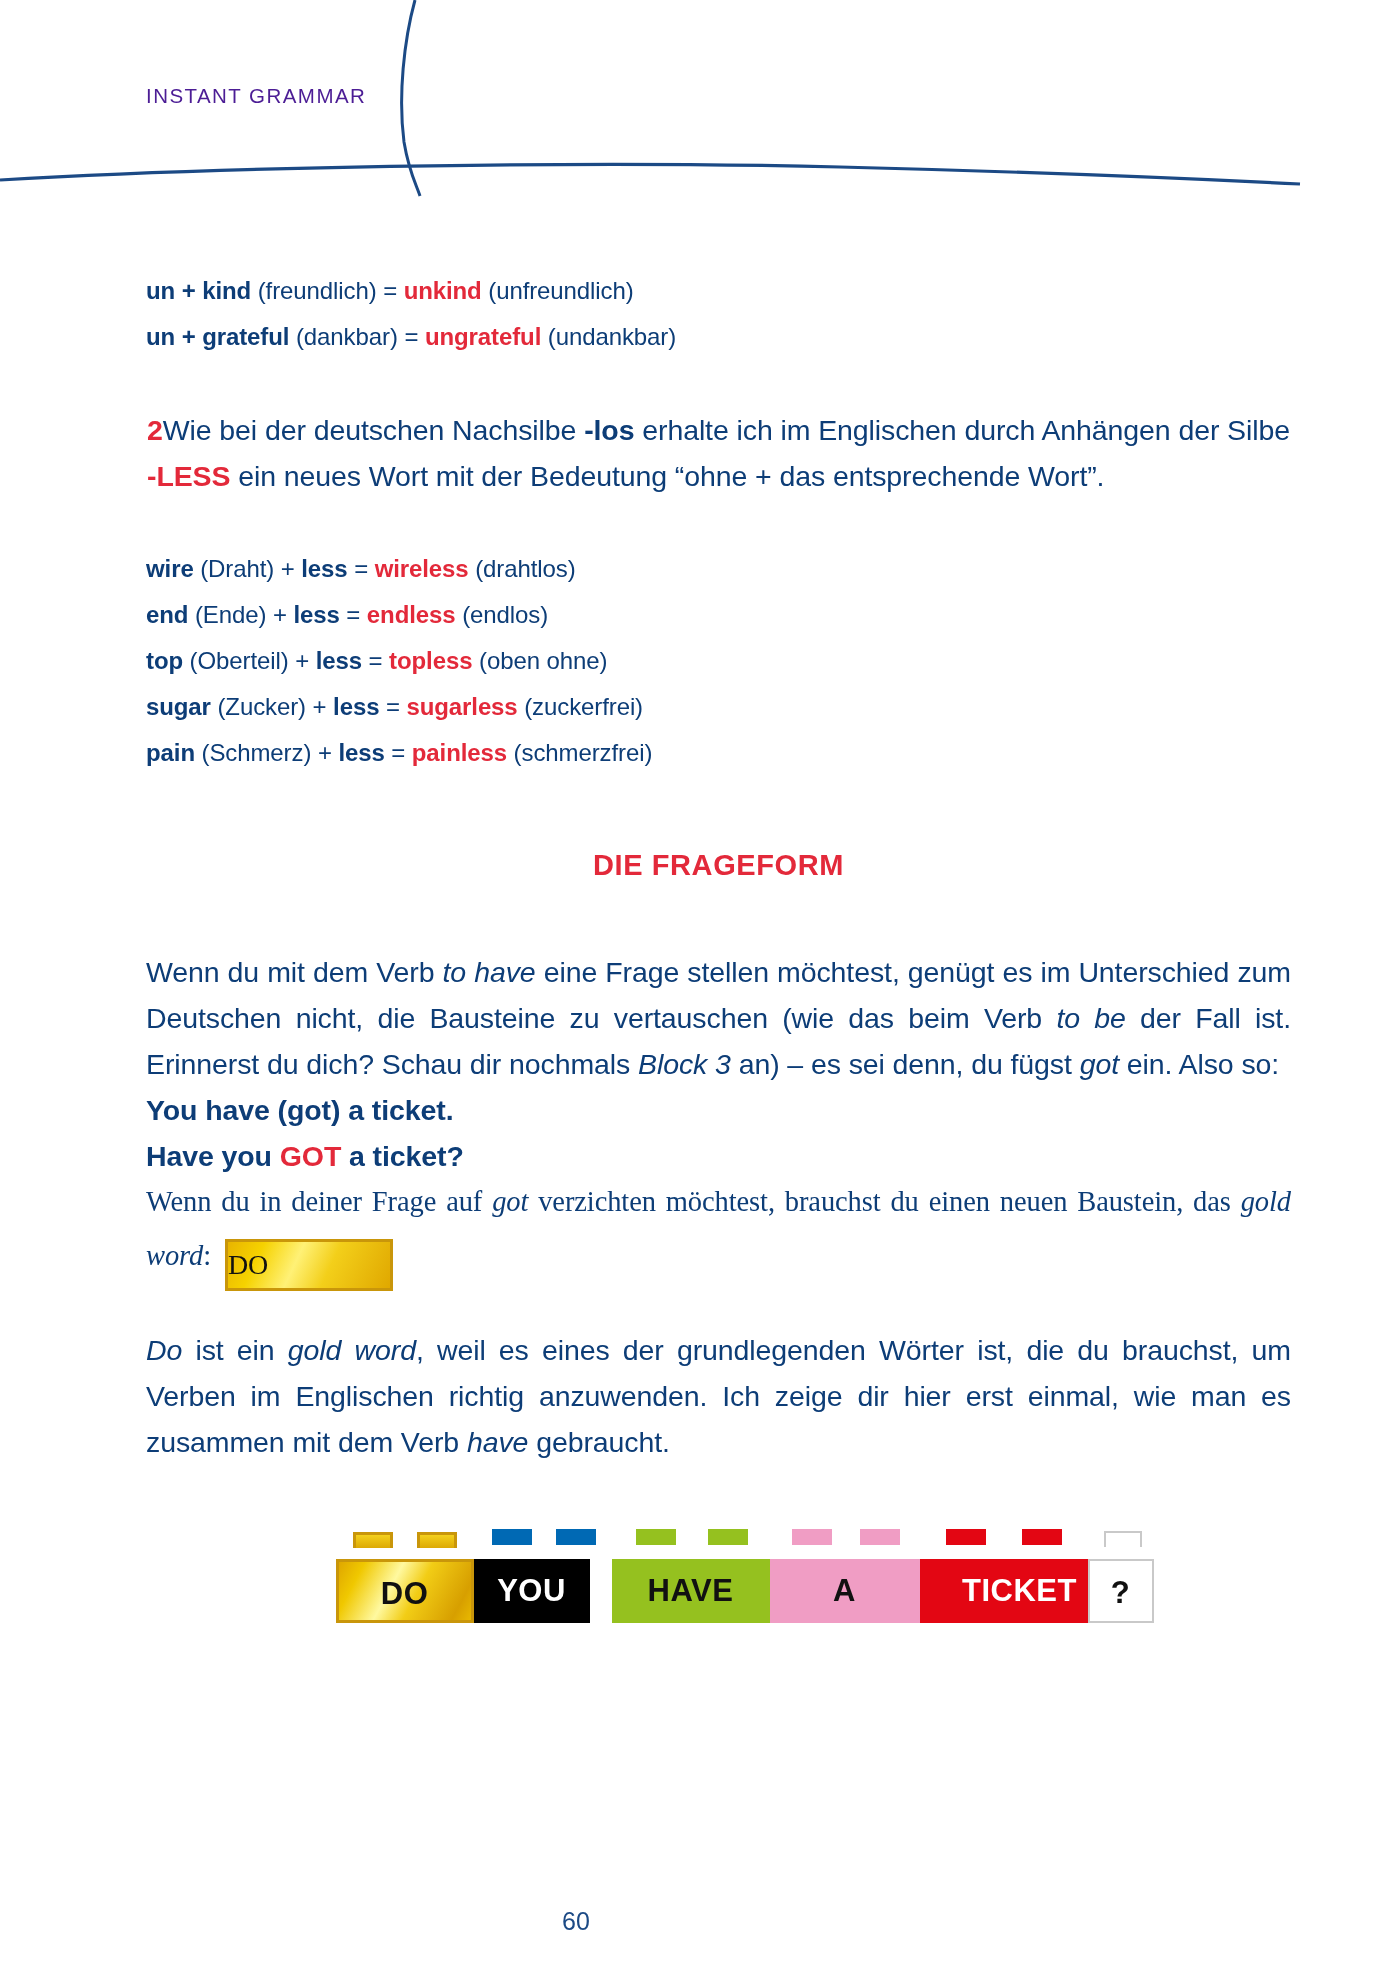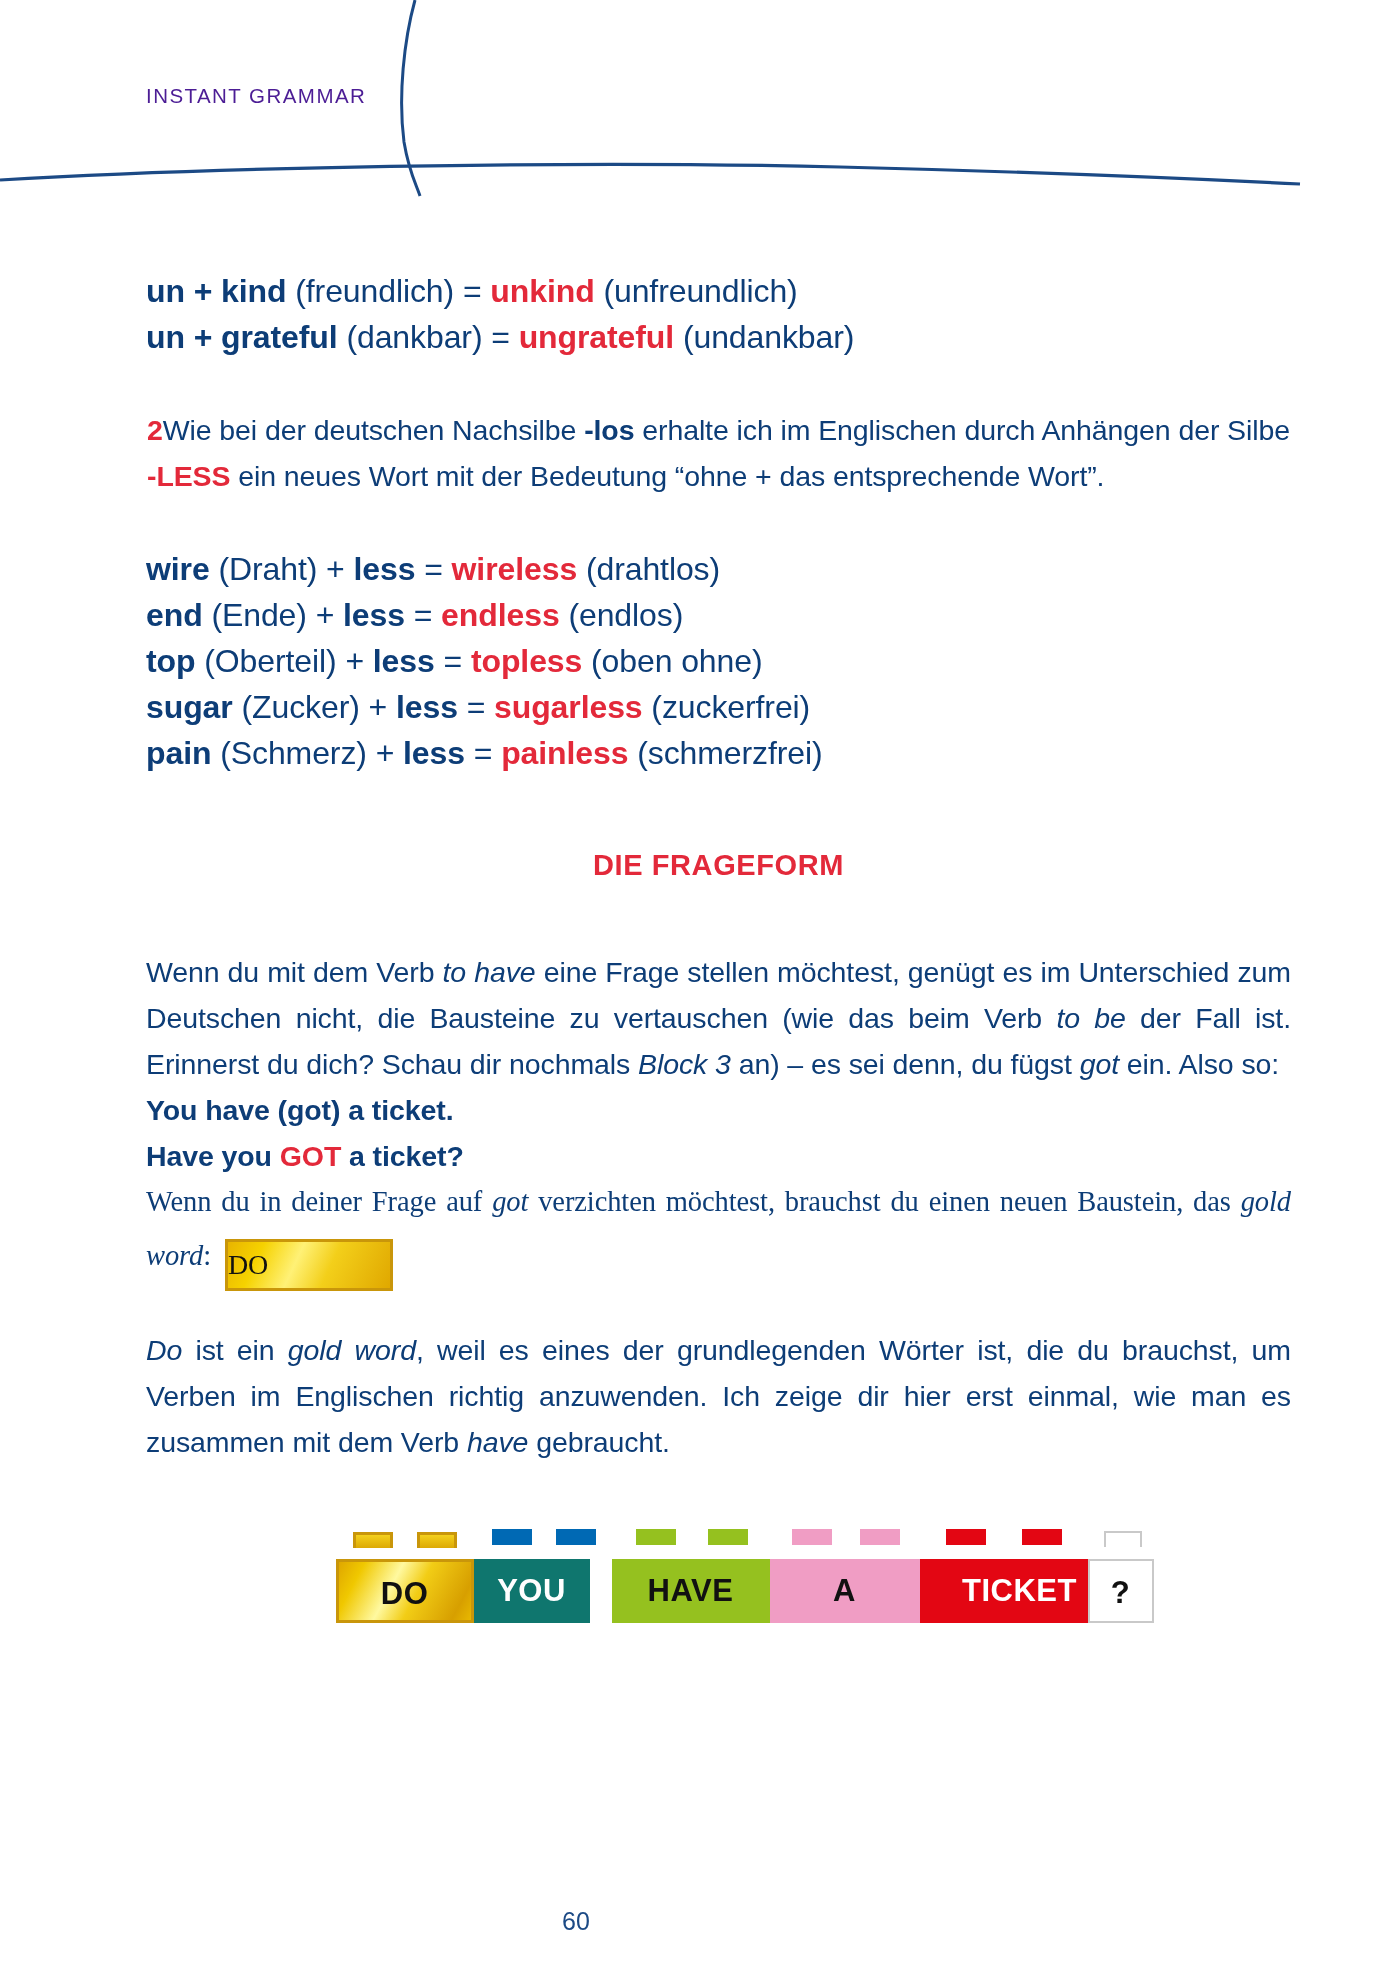--- a/index.html
+++ b/index.html
@@ -53,21 +53,21 @@
     top: 268px;
     width: 1145px;
   }
   .red   { color: #e3293a; }
   .b     { font-weight: bold; }
   .i     { font-style: italic; }
 
   
   .eq-list {
     color: #0d3d77;
-    font-size: 32px;
+    font-size: 24px;
     line-height: 46px;
     letter-spacing: -0.1px;
   }
   .eq-list .lhs { font-weight: bold; }
   .eq-list .res { font-weight: bold; color: #e3293a; }
 
   
   .para {
     color: #0d3d77;
     font-size: 28.5px;
@@ -317,21 +317,21 @@
       <div class="brick" style="left:62px;width:138px;
                   background:linear-gradient(118deg,#dfa700 0%,#f0c800 16%,#fff9a0 40%,#f2cd16 58%,#d79f00 88%,#e8b800 100%);
                   border:3px solid #c9960a;">
         <span class="studs">
           <span class="stud" style="left:14px;background:linear-gradient(180deg,#f4d01c,#dca905);border:3px solid #c9960a;border-bottom:none;"></span>
           <span class="stud" style="left:78px;background:linear-gradient(180deg,#f4d01c,#dca905);border:3px solid #c9960a;border-bottom:none;"></span>
         </span>
         <span class="label" style="color:#111111;">DO</span>
       </div>
 
-      <div class="brick" style="left:200px;width:116px;background:#0f766e;">
+      <div class="brick" style="left:200px;width:116px;background:#000000;">
         <span class="studs">
           <span class="stud" style="left:18px;background:#0069b4;"></span>
           <span class="stud" style="left:82px;background:#0069b4;"></span>
         </span>
         <span class="label" style="color:#ffffff;">YOU</span>
       </div>
 
       <div class="brick" style="left:338px;width:158px;background:#95c11f;">
         <span class="studs">
           <span class="stud" style="left:24px;background:#95c11f;"></span>

